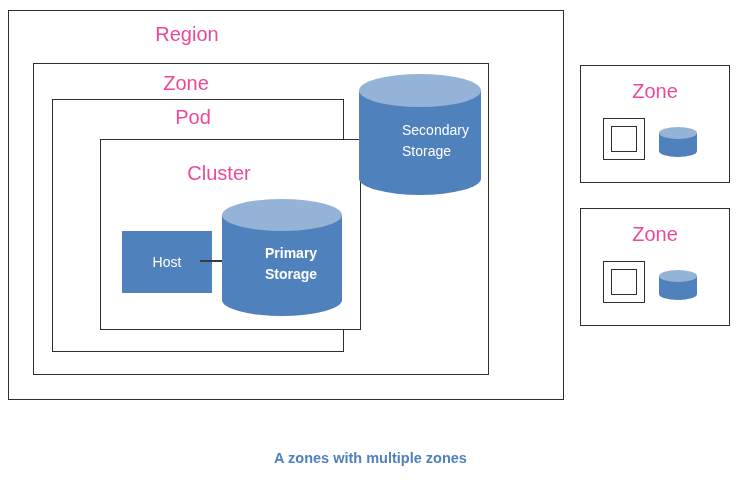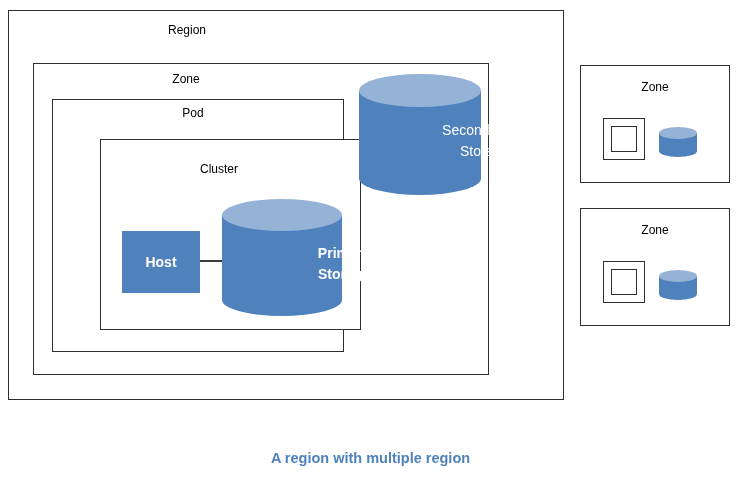--- a/index.html
+++ b/index.html
@@ -3,40 +3,39 @@
 <meta charset="utf-8">
 <style>
   html,body{margin:0;padding:0;background:#ffffff;}
   .canvas{
     position:relative;width:741px;height:480px;background:#ffffff;
     font-family:"Liberation Sans", sans-serif;color:#262626;overflow:hidden;
   }
   .box{position:absolute;border:1px solid #2e2e2e;background:#ffffff;box-sizing:border-box;}
   .lbl{
     position:absolute;transform:translateX(-50%);white-space:nowrap;
-    font-size:12px;color:#000000;
+    font-size:20px;color:#ec4899;
   }
   
   .region-box{left:8px;top:10px;width:556px;height:390px;}
   .zone-box{left:24px;top:52px;width:456px;height:312px;}
   .pod-box{left:18px;top:35px;width:292px;height:253px;}
   .cluster-box{left:15px;top:39px;width:261px;height:191px;margin-left:32px;}
   
   .host{
-    position:absolute;left:21px;top:91px;width:78px;height:62px;
+    position:absolute;left:21px;top:91px;width:90px;height:62px;
     background:#4f81bd;color:#ffffff;display:flex;align-items:center;justify-content:center;
     font-size:14px;
-    font-weight:bold;
   }
   .connector{position:absolute;left:99px;top:120px;width:23px;height:2px;background:#3c3c3c;}
   
   .cylinder{position:absolute;}
   .cylinder svg{position:absolute;left:0;top:0;width:100%;height:100%;}
   .cyl-label{
-    position:absolute;left:0;width:100%;text-align:right;color:#ffffff;
+    position:absolute;left:15px;width:100%;text-align:left;color:#ffffff;
     font-size:14px;line-height:21px;padding-left:28px;
   }
   .primary-cyl{left:121px;top:59px;width:120px;height:118px;font-weight:bold;}
   .primary-cyl .cyl-label{top:44px;}
   .secondary-cyl{left:325px;top:10px;width:122px;height:122px;}
   .secondary-cyl .cyl-label{top:46px;}
   .cyl-label .wrap{display:inline-block;width:80px;}
   
   .rzone{width:150px;height:118px;}
   .rzone-1{left:580px;top:65px;}
@@ -125,15 +124,15 @@
     </div>
     <div class="cylinder small-cyl">
       <svg viewBox="0 0 38 30" preserveAspectRatio="none">
         <ellipse cx="19" cy="24" rx="19" ry="6" fill="#4f81bd"></ellipse>
         <rect x="0" y="6" width="38" height="18" fill="#4f81bd"></rect>
         <ellipse cx="19" cy="6" rx="19" ry="6" fill="#95b3d7"></ellipse>
       </svg>
     </div>
   </div>
 
-  <div class="caption">A region with multiple region</div>
+  <div class="caption">A zones with multiple zones</div>
 
 </div>
 
 </body></html>

